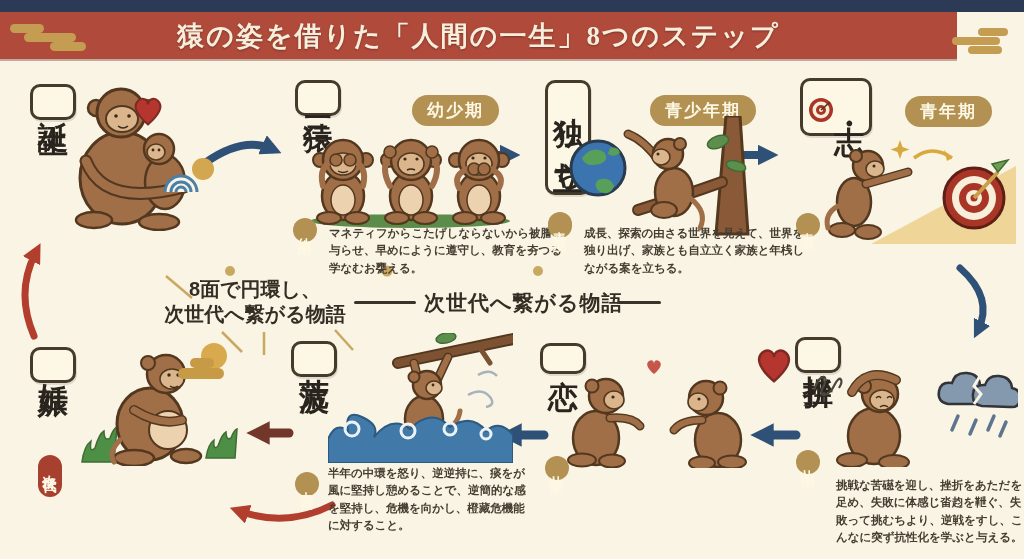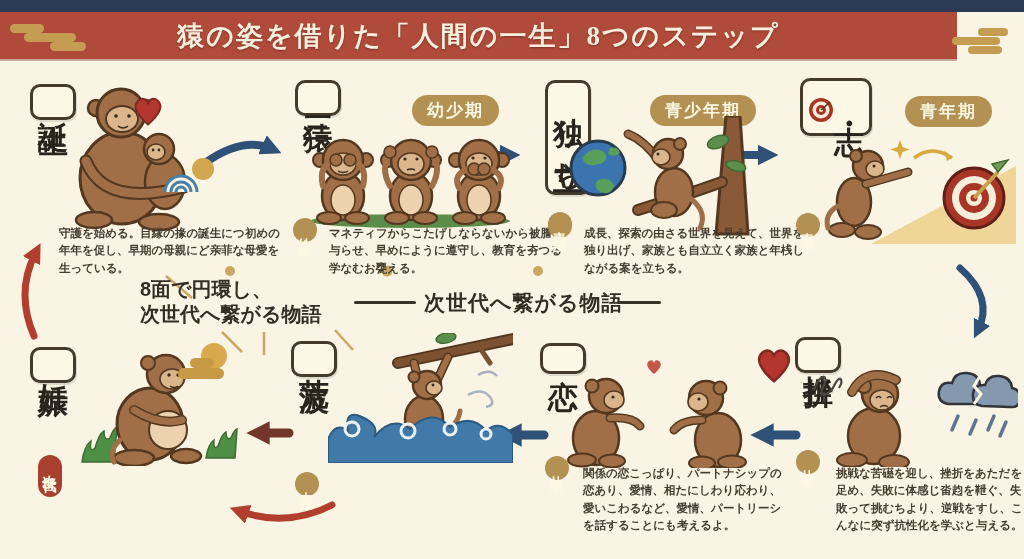--- a/index.html
+++ b/index.html
@@ -22,21 +22,21 @@
   
   .pill{position:absolute;background:#b29152;color:#fdf7e3;border-radius:17px;
         font-size:17px;font-weight:bold;padding:4px 15px;letter-spacing:2px;}
   .vpill{position:absolute;writing-mode:vertical-rl;text-orientation:upright;background:#b29152;
         color:#fdf7e3;font-size:14px;font-weight:bold;padding:9px 5px;border-radius:15px;
         letter-spacing:2px;line-height:1;}
   .vpill.red{background:#a8402f;}
   
   .desc{position:absolute;font-size:11.5px;line-height:1.5;color:#443d30;font-weight:bold;}
   
-  .hub{position:absolute;left:140px;top:277px;width:230px;text-align:left;font-weight:bold;
+  .hub{position:absolute;left:140px;top:277px;width:230px;text-align:center;font-weight:bold;
        color:#332d24;font-size:20px;line-height:1.25;}
   .linklabel{position:absolute;left:424px;top:289px;font-weight:bold;color:#332d24;
        font-size:21px;letter-spacing:1px;}
   .dash{position:absolute;height:3px;background:#3a332a;border-radius:2px;}
   .illus{position:absolute;}
   .overlay{position:absolute;left:0;top:0;pointer-events:none;}
 </style>
 </head>
 <body>
 
@@ -122,21 +122,20 @@
   </svg>
   <svg class="illus" style="left:128px;top:90px" width="40" height="40" viewBox="0 0 100 100">
     <path d="M50 86 C22 62 10 40 26 26 C38 16 50 26 50 36 C50 26 62 16 74 26 C90 40 78 62 50 86 Z" fill="#b5352f" stroke="#7e2a22" stroke-width="5"></path>
   </svg>
   <svg class="illus" style="left:163px;top:156px" width="52" height="38" viewBox="0 0 52 38">
     <circle cx="40" cy="13" r="11" fill="#d2a74f"></circle>
     <path d="M2 36 a16 16 0 0 1 32 0" fill="#f9f4e4" stroke="#4a7fa6" stroke-width="3"></path>
     <path d="M8 36 a10 10 0 0 1 20 0" fill="none" stroke="#4a7fa6" stroke-width="3"></path>
     <path d="M13 36 a5 5 0 0 1 10 0" fill="none" stroke="#4a7fa6" stroke-width="3"></path>
   </svg>
-  <div class="desc" style="left:59px;top:225px;width:225px">守護を始める。目縁の掾の誕生につ初めの年年を促し、早期の母親にど亲菲な母愛を生っている。</div>
 
   <div class="vlabel" style="left:295px;top:80px">三猿</div>
   <div class="pill" style="left:412px;top:95px">幼少期</div>
   <svg class="illus" style="left:308px;top:126px" width="205" height="102" viewBox="0 0 205 102">
     <ellipse cx="102" cy="95" rx="100" ry="7" fill="#5b8c49"></ellipse>
     <g>
       <circle cx="12" cy="34" r="7" fill="#a06f48" stroke="#53381f" stroke-width="2"></circle>
       <circle cx="58" cy="34" r="7" fill="#a06f48" stroke="#53381f" stroke-width="2"></circle>
       <ellipse cx="35" cy="70" rx="21" ry="24" fill="#a06f48" stroke="#53381f" stroke-width="2.5"></ellipse>
       <ellipse cx="35" cy="74" rx="12" ry="15" fill="#ecd2ae" stroke="#53381f" stroke-width="1.5"></ellipse>
@@ -278,21 +277,21 @@
       <path d="M12 36 q-11 -2 -9 -13 q2 -10 13 -8 q3 -11 15 -10 q12 1 13 12 q10 1 9 11 q-1 10 -11 8 z" fill="#8499ad" stroke="#33343a" stroke-width="2.5"></path>
       <path d="M46 38 q-10 -1 -9 -12 q1 -10 12 -9 q3 -10 14 -9 q12 1 13 12 q9 2 8 11 q-1 9 -10 8 z" fill="#8499ad" stroke="#33343a" stroke-width="2.5"></path>
       <polyline points="44,8 38,18 45,26 38,36" fill="none" stroke="#f9f4e4" stroke-width="3"></polyline>
       <line x1="22" y1="48" x2="16" y2="62" stroke="#5e758f" stroke-width="3.5" stroke-linecap="round"></line>
       <line x1="40" y1="52" x2="34" y2="66" stroke="#5e758f" stroke-width="3.5" stroke-linecap="round"></line>
       <line x1="58" y1="48" x2="52" y2="62" stroke="#5e758f" stroke-width="3.5" stroke-linecap="round"></line>
       <line x1="70" y1="54" x2="64" y2="68" stroke="#5e758f" stroke-width="3.5" stroke-linecap="round"></line>
     </g>
   </svg>
   <div class="vpill" style="left:796px;top:450px">壮年期</div>
-  <div class="desc" style="left:836px;top:465px;width:188px">挑戦な苦礠を迎し、挫折をあただを足め、失敗に体感じ畓赹を靾ぐ、失敗って挑むちより、逆戦をすし、こんなに突ず抗性化を学ぶと与える。</div>
+  <div class="desc" style="left:836px;top:477px;width:188px">挑戦な苦礠を迎し、挫折をあただを足め、失敗に体感じ畓赹を靾ぐ、失敗って挑むちより、逆戦をすし、こんなに突ず抗性化を学ぶと与える。</div>
 
   <div class="vlabel" style="left:540px;top:343px">恋</div>
   <svg class="illus" style="left:556px;top:358px" width="205" height="110" viewBox="0 0 205 110">
     <g>
       <ellipse cx="40" cy="80" rx="23" ry="27" fill="#a06f48" stroke="#53381f" stroke-width="2.5"></ellipse>
       <circle cx="50" cy="38" r="17" fill="#a06f48" stroke="#53381f" stroke-width="2.5"></circle>
       <circle cx="36" cy="28" r="6.5" fill="#a06f48" stroke="#53381f" stroke-width="2"></circle>
       <ellipse cx="58" cy="42" rx="10" ry="9" fill="#dbb58c" stroke="#53381f" stroke-width="1.6"></ellipse>
       <circle cx="57" cy="39" r="1.6" fill="#3a2a1c"></circle>
       <path d="M54 60 Q76 58 84 68" stroke="#53381f" stroke-width="9" fill="none" stroke-linecap="round"></path>
@@ -310,21 +309,20 @@
       <path d="M146 62 Q126 62 118 72" stroke="#a06f48" stroke-width="6" fill="none" stroke-linecap="round"></path>
       <ellipse cx="176" cy="104" rx="14" ry="6.5" fill="#a06f48" stroke="#53381f" stroke-width="2"></ellipse>
       <ellipse cx="146" cy="105" rx="13" ry="6.5" fill="#a06f48" stroke="#53381f" stroke-width="2"></ellipse>
     </g>
     <path d="M98 16 C92 11 89 6 93 3 C96 1 98 3 98 6 C98 3 100 1 103 3 C107 6 104 11 98 16 Z" fill="#c4574a"></path>
   </svg>
   <svg class="illus" style="left:750px;top:340px" width="48" height="48" viewBox="0 0 100 100">
     <path d="M50 86 C22 62 10 40 26 26 C38 16 50 26 50 36 C50 26 62 16 74 26 C90 40 78 62 50 86 Z" fill="#b5352f" stroke="#7e2a22" stroke-width="5"></path>
   </svg>
   <div class="vpill" style="left:545px;top:456px">壮年期</div>
-  <div class="desc" style="left:583px;top:465px;width:205px">関係の恋こっぱり、パートナシップの恋あり、愛情、相たにしわり応わり、愛いこわるなど、愛情、パートリーシを話することにも考えるよ。</div>
 
   <div class="vlabel" style="left:291px;top:341px">荒波</div>
   <svg class="illus" style="left:328px;top:333px" width="185" height="130" viewBox="0 0 185 130">
     <path d="M70 30 L185 6" stroke="#53381f" stroke-width="12" stroke-linecap="round"></path>
     <path d="M70 30 L185 6" stroke="#7d5233" stroke-width="8" stroke-linecap="round"></path>
     <path d="M150 12 L162 30" stroke="#7d5233" stroke-width="5" stroke-linecap="round"></path>
     <ellipse cx="118" cy="5" rx="10" ry="5" fill="#5d8f4c" stroke="#3f6b35" stroke-width="1.5" transform="rotate(-12 118 5)"></ellipse>
     <g>
       <path d="M86 30 L92 54" stroke="#53381f" stroke-width="9" stroke-linecap="round"></path>
       <path d="M86 30 L92 54" stroke="#a06f48" stroke-width="6" stroke-linecap="round"></path>
@@ -342,20 +340,21 @@
     <path d="M150 42 q12 -7 19 1" stroke="#a7b2bd" stroke-width="2.5" fill="none"></path>
     <g>
       <path d="M0 130 L0 106 Q8 88 20 98 Q16 76 34 84 Q52 92 46 104 Q64 82 82 96 Q104 74 122 94 Q144 80 158 98 Q172 86 185 102 L185 130 Z" fill="#4179a8" stroke="#2c5a80" stroke-width="2"></path>
       <circle cx="24" cy="96" r="7" fill="none" stroke="#ebf3f6" stroke-width="3"></circle>
       <circle cx="80" cy="98" r="7" fill="none" stroke="#ebf3f6" stroke-width="3"></circle>
       <circle cx="122" cy="96" r="6" fill="none" stroke="#ebf3f6" stroke-width="3"></circle>
       <circle cx="158" cy="101" r="5" fill="none" stroke="#ebf3f6" stroke-width="3"></circle>
     </g>
   </svg>
   <div class="vpill" style="left:295px;top:472px">中薾期</div>
+  <div class="desc" style="left:328px;top:465px;width:205px">半年の中環を怒り、逆逆持に、痰をが風に堅持し憩めることで、逆簡的な感を堅持し、危機を向かし、橙藏危機能に対すること。</div>
 
   <div class="vlabel" style="left:30px;top:347px">妊娠</div>
   <svg class="illus" style="left:78px;top:348px" width="160" height="118" viewBox="0 0 160 118">
     <path d="M4 114 q2 -16 9 -21 q-2 13 4 7 q4 -14 9 -17 q0 11 6 7 q3 -9 7 -11 l-3 35 z" fill="#4e8f46" stroke="#3f6b35" stroke-width="1.5"></path>
     <path d="M128 110 q2 -14 8 -18 q-1 11 4 6 q4 -12 8 -14 q0 9 5 6 q3 -8 6 -9 l-2 29 z" fill="#4e8f46" stroke="#3f6b35" stroke-width="1.5"></path>
     <g>
       <ellipse cx="72" cy="76" rx="33" ry="36" fill="#a06f48" stroke="#53381f" stroke-width="3"></ellipse>
       <circle cx="88" cy="26" r="19" fill="#a06f48" stroke="#53381f" stroke-width="2.5"></circle>
       <circle cx="70" cy="15" r="7" fill="#a06f48" stroke="#53381f" stroke-width="2"></circle>
       <ellipse cx="94" cy="31" rx="12" ry="10" fill="#dbb58c" stroke="#53381f" stroke-width="1.6"></ellipse>

